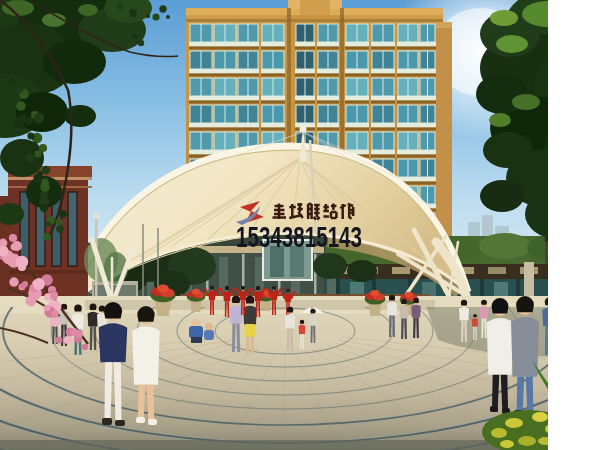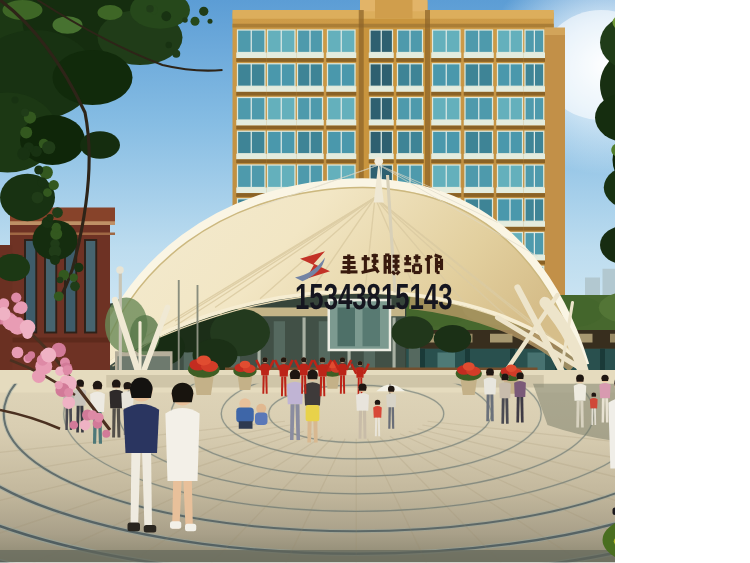--- a/index.html
+++ b/index.html
@@ -1,16 +1,16 @@
 <!DOCTYPE html>
 <html><head>
 <meta charset="utf-8">
 <style>
   html,body{margin:0;padding:0;background:#fff;}
-  #scene{width:492px;height:450px;position:relative;overflow:hidden;font-family:"Liberation Sans",sans-serif;}
+  #scene{width:548px;height:450px;position:relative;overflow:hidden;font-family:"Liberation Sans",sans-serif;}
 </style>
 </head>
 <body>
 <div id="scene">
 <svg width="600" height="450" viewBox="0 0 600 450">
 <defs>
   <linearGradient id="sky" x1="0" y1="0" x2="0" y2="1">
     <stop offset="0" stop-color="#5C9DD5"></stop>
     <stop offset="0.3" stop-color="#85BCE3"></stop>
     <stop offset="0.62" stop-color="#BCDCEF"></stop>

